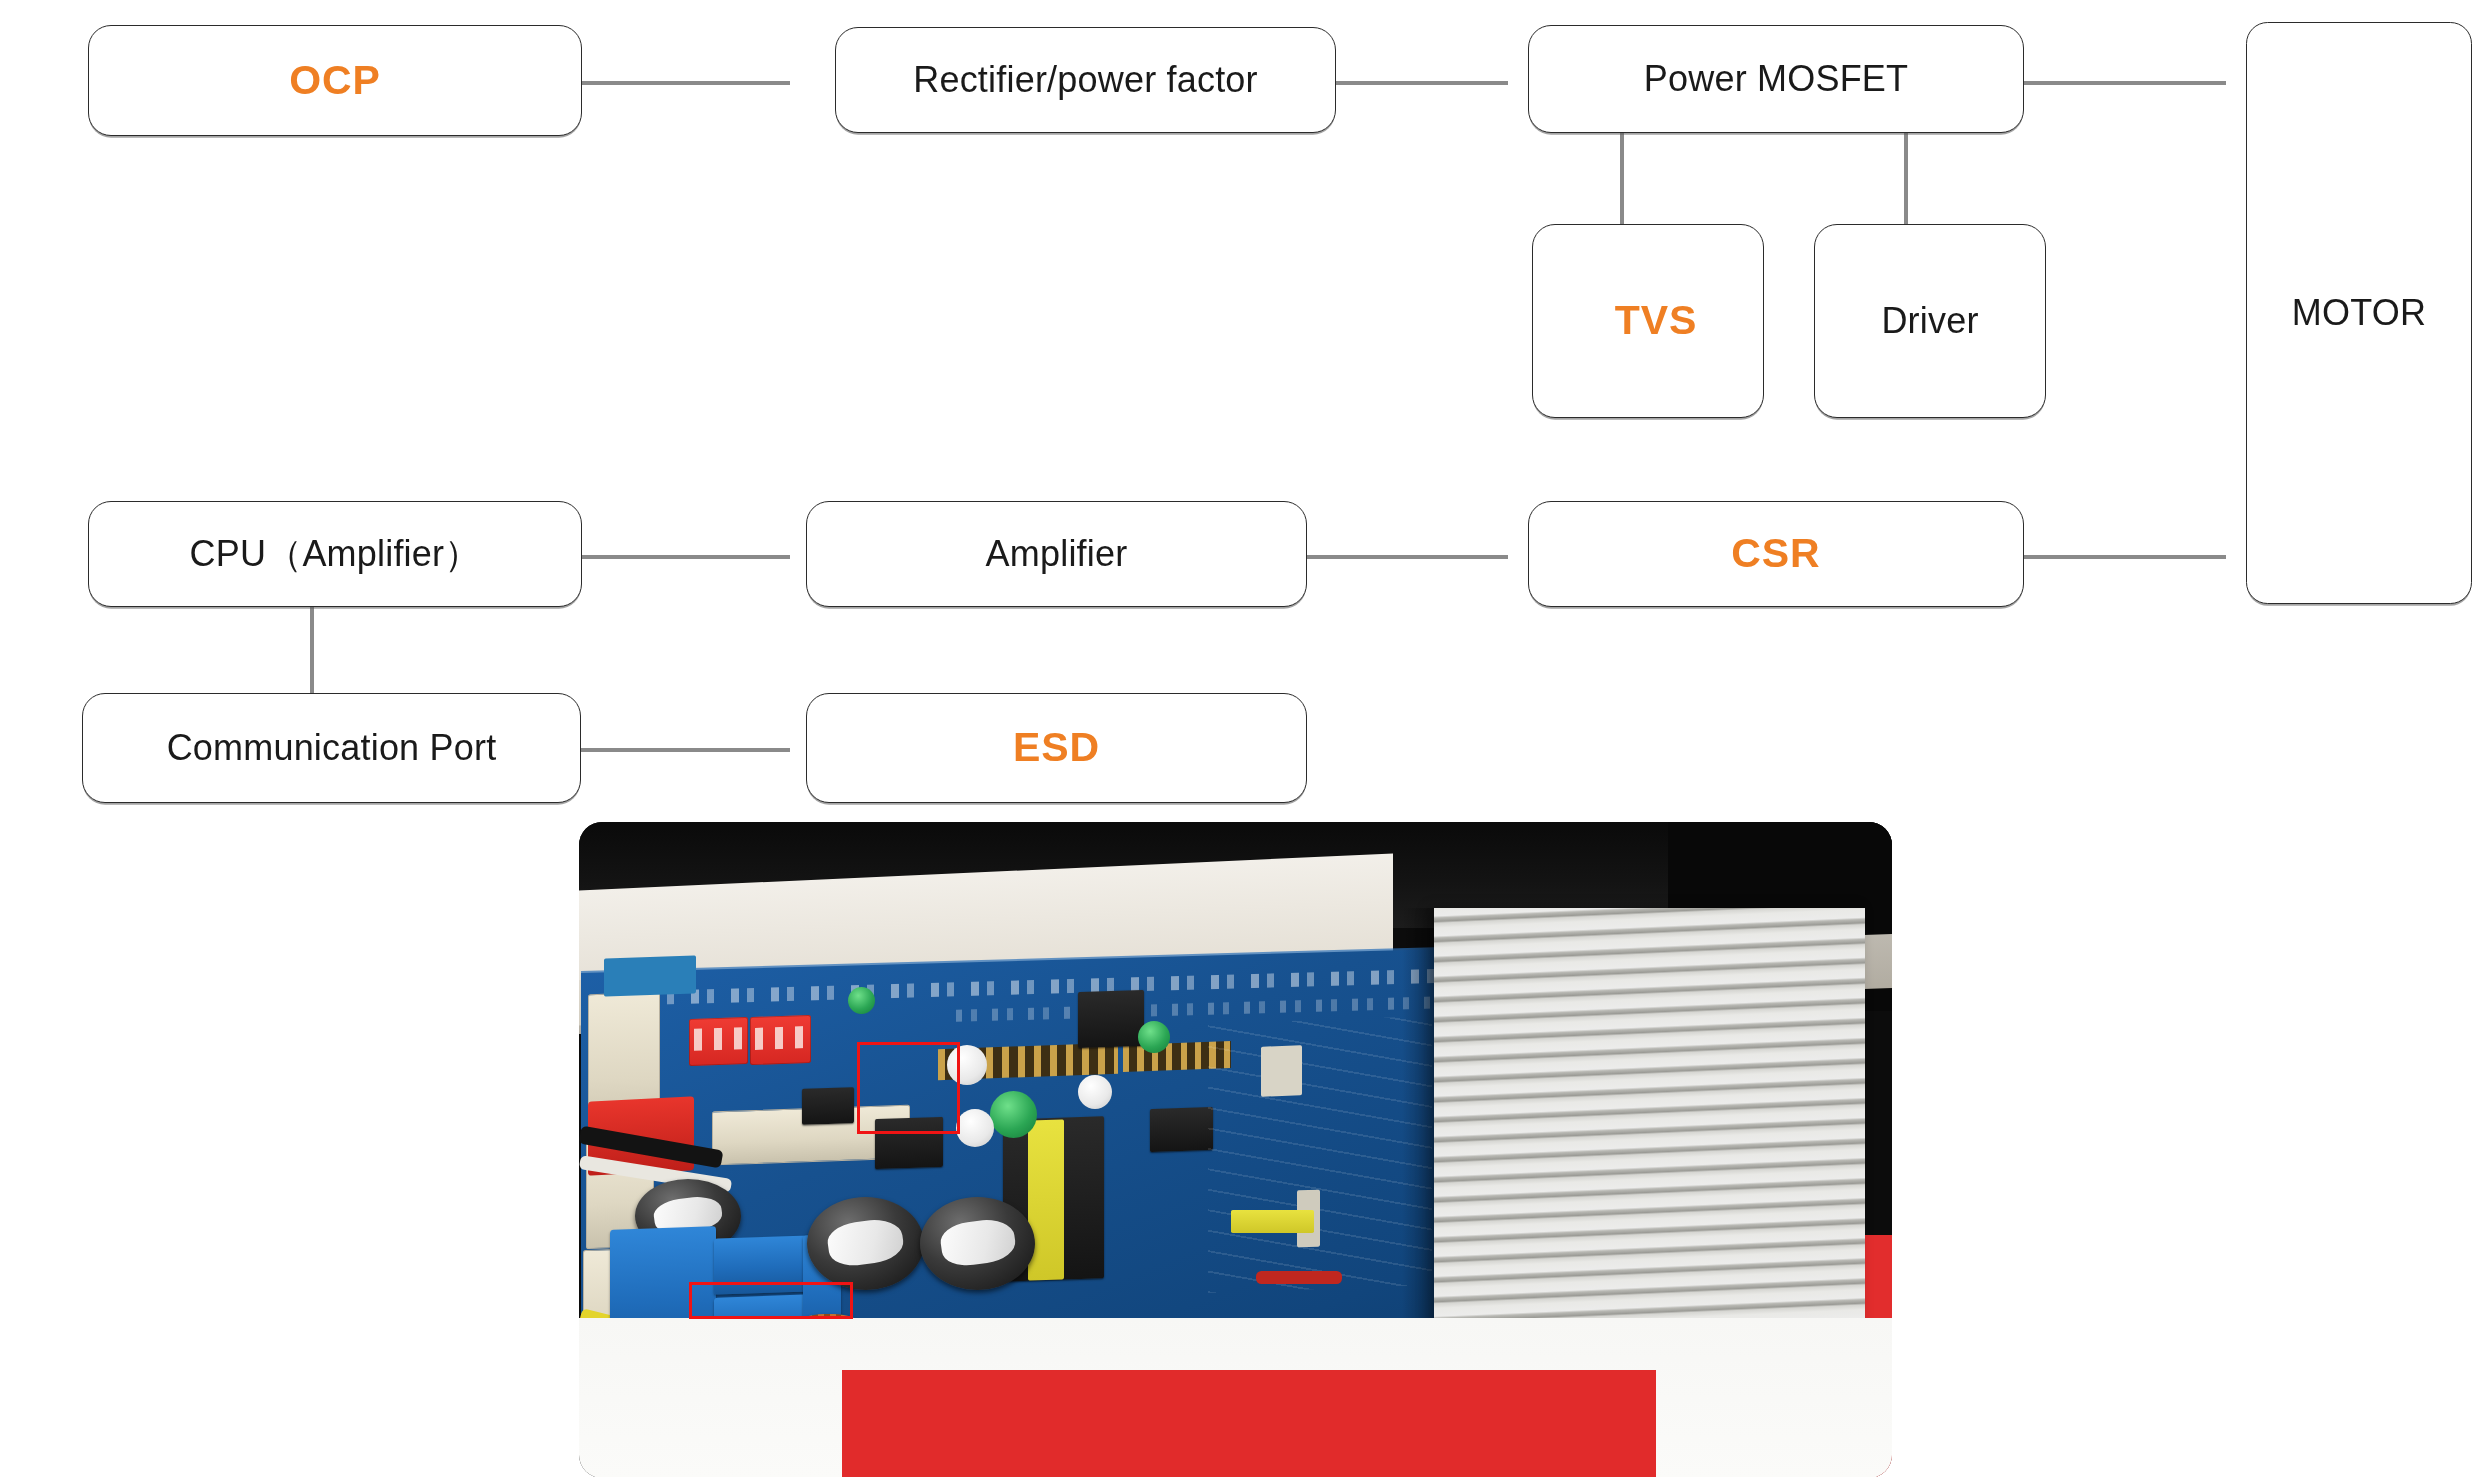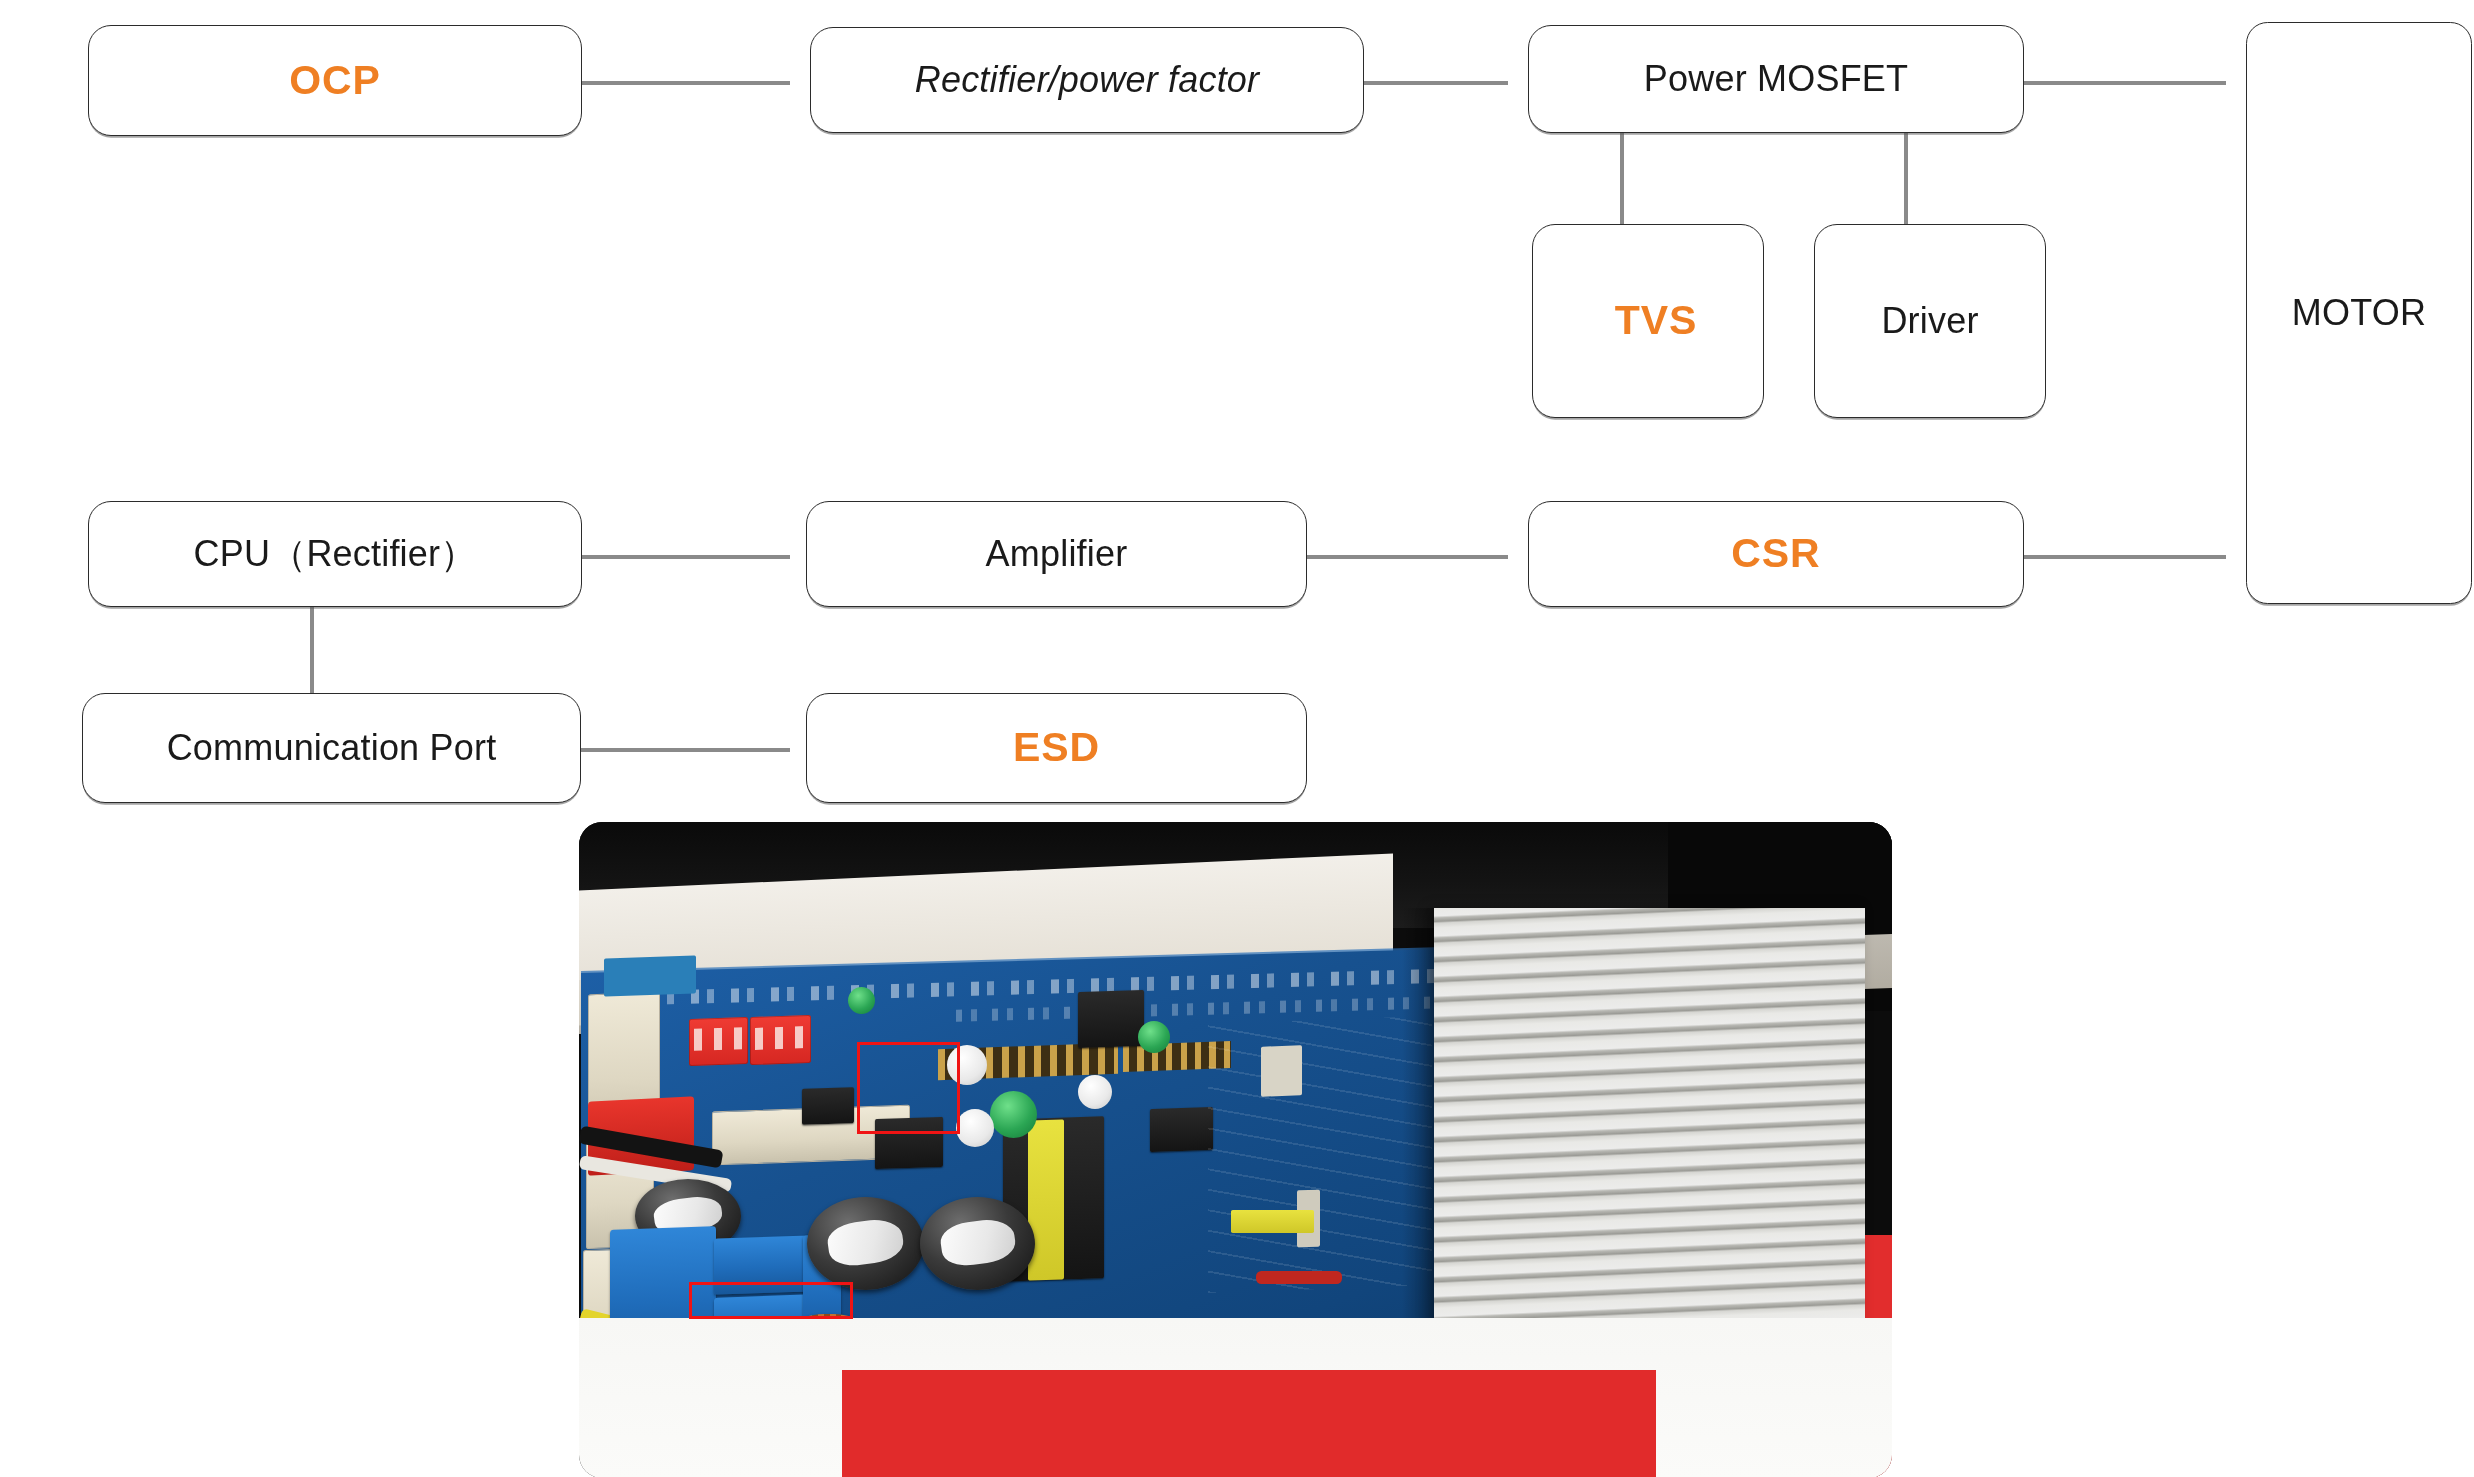--- a/index.html
+++ b/index.html
@@ -236,31 +236,31 @@
 
   <div class="conn h" style="left:552px; top:555px; width:238px;"></div>
   <div class="conn h" style="left:1275px; top:555px; width:233px;"></div>
   <div class="conn h" style="left:1993px; top:555px; width:233px;"></div>
 
   <div class="conn v" style="left:310px; top:600px; height:99px;"></div>
   <div class="conn h" style="left:552px; top:748px; width:238px;"></div>
 
   <div class="node accent" style="left:65px; top:25px; width:494px; height:111px; font-size:41px;">OCP</div>
 
-  <div class="node" style="left:787px; top:27px; width:554px; height:106px;font-style:italic;">Rectifier/power factor</div>
+  <div class="node" style="left:812px; top:27px; width:501px; height:106px;">Rectifier/power factor</div>
 
   <div class="node tall" style="left:2223px; top:21.6px; width:226px; height:582px;">MOTOR</div>
 
   <div class="node" style="left:1505px; top:25px; width:496px; height:108px;">Power MOSFET</div>
 
   <div class="node accent" style="left:1509px; top:224px; width:232px; height:194px; font-size:41px;padding-left:16px;">TVS</div>
 
   <div class="node" style="left:1791px; top:224px; width:232px; height:194px;">Driver</div>
 
-  <div class="node" style="left:65px; top:501px; width:494px; height:106px;">CPU（Rectifier）</div>
+  <div class="node" style="left:65px; top:501px; width:494px; height:106px;">CPU（Amplifier）</div>
 
   <div class="node" style="left:783px; top:501px; width:501px; height:106px;">Amplifier</div>
 
   <div class="node accent" style="left:1505px; top:501px; width:496px; height:106px; font-size:41px;">CSR</div>
 
   <div class="node" style="left:59px; top:693px; width:499px; height:110px;">Communication Port</div>
 
   <div class="node accent" style="left:783px; top:693px; width:501px; height:110px; font-size:41px;">ESD</div>
 
   <div id="photo" style="left:579px; top:822px; width:1313px; height:656px;">

